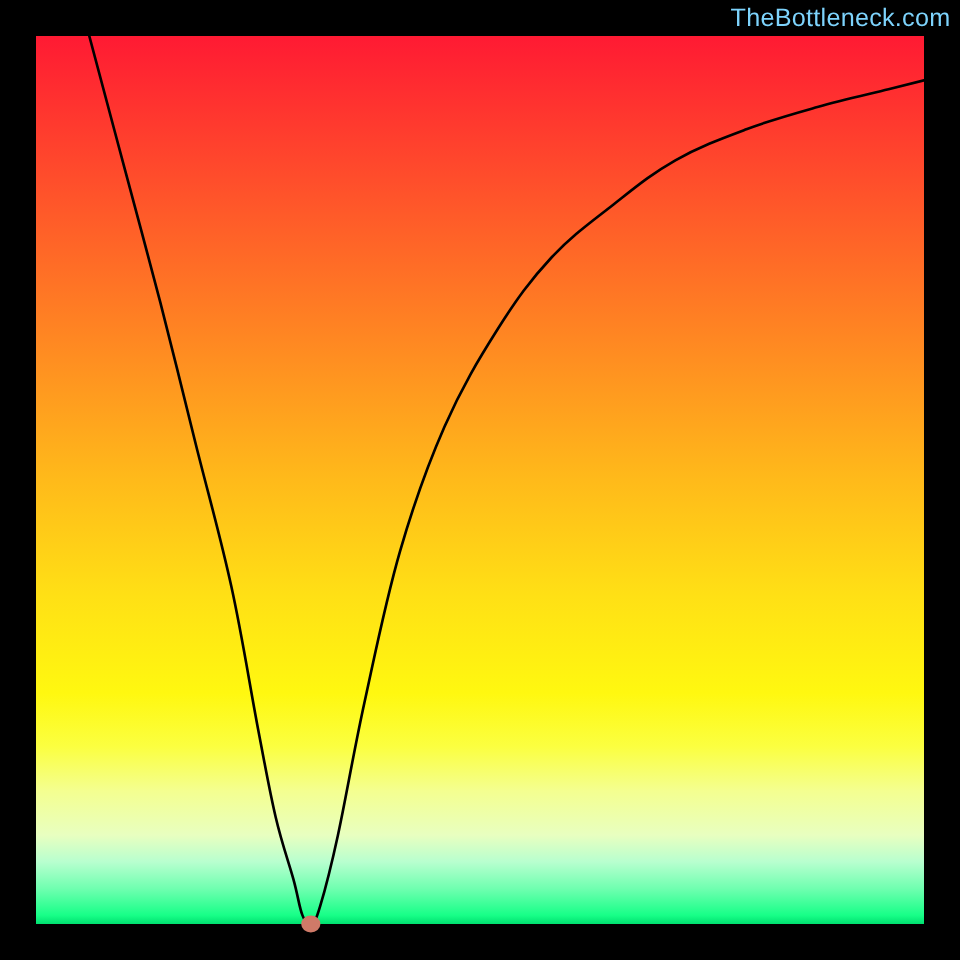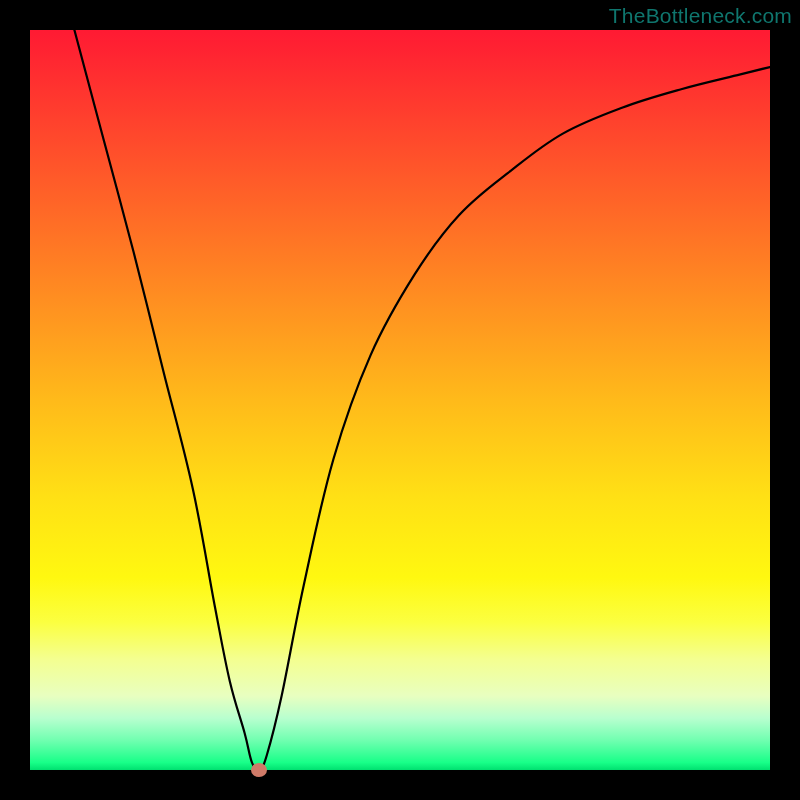--- a/index.html
+++ b/index.html
@@ -47,21 +47,21 @@
     border-radius: 50%;
     transform: translate(-50%, -50%);
   }
   .watermark {
     position: absolute;
     top: 4px;
     right: 8px;
     font-family: Arial, Helvetica, sans-serif;
     font-size: 21px;
     font-weight: 500;
-    color: #0f766e;
+    color: #7dd3fc;
     letter-spacing: 0.2px;
   }
 </style>
 </head>
 <body>
 
 <div class="frame">
   <div class="watermark">TheBottleneck.com</div>
   <div class="plot-area">
     <svg class="curve-layer" viewBox="0 0 740 740" preserveAspectRatio="none">

